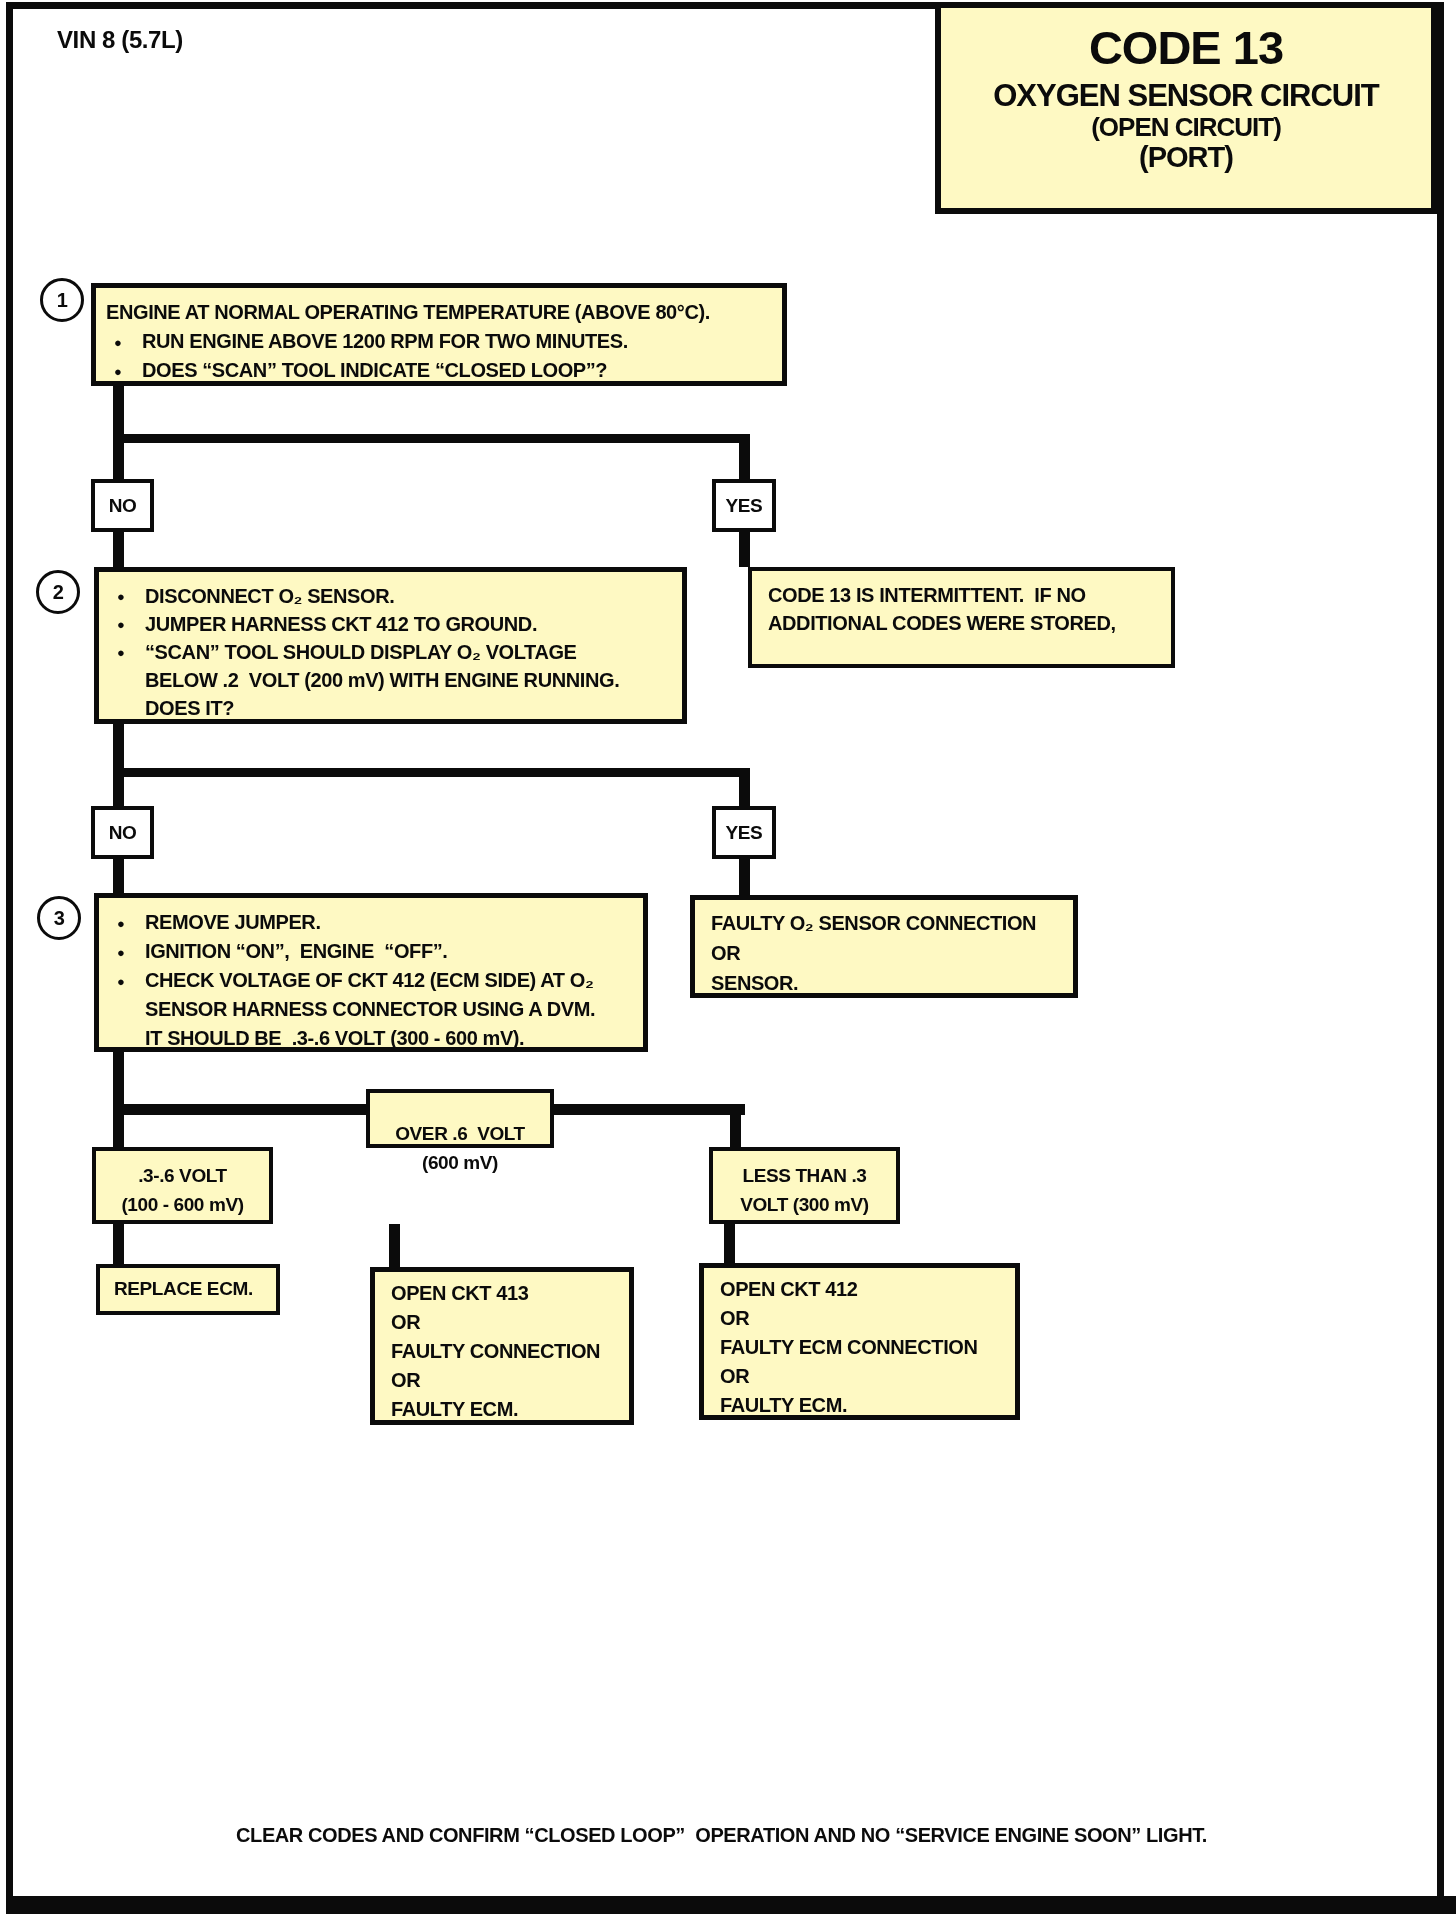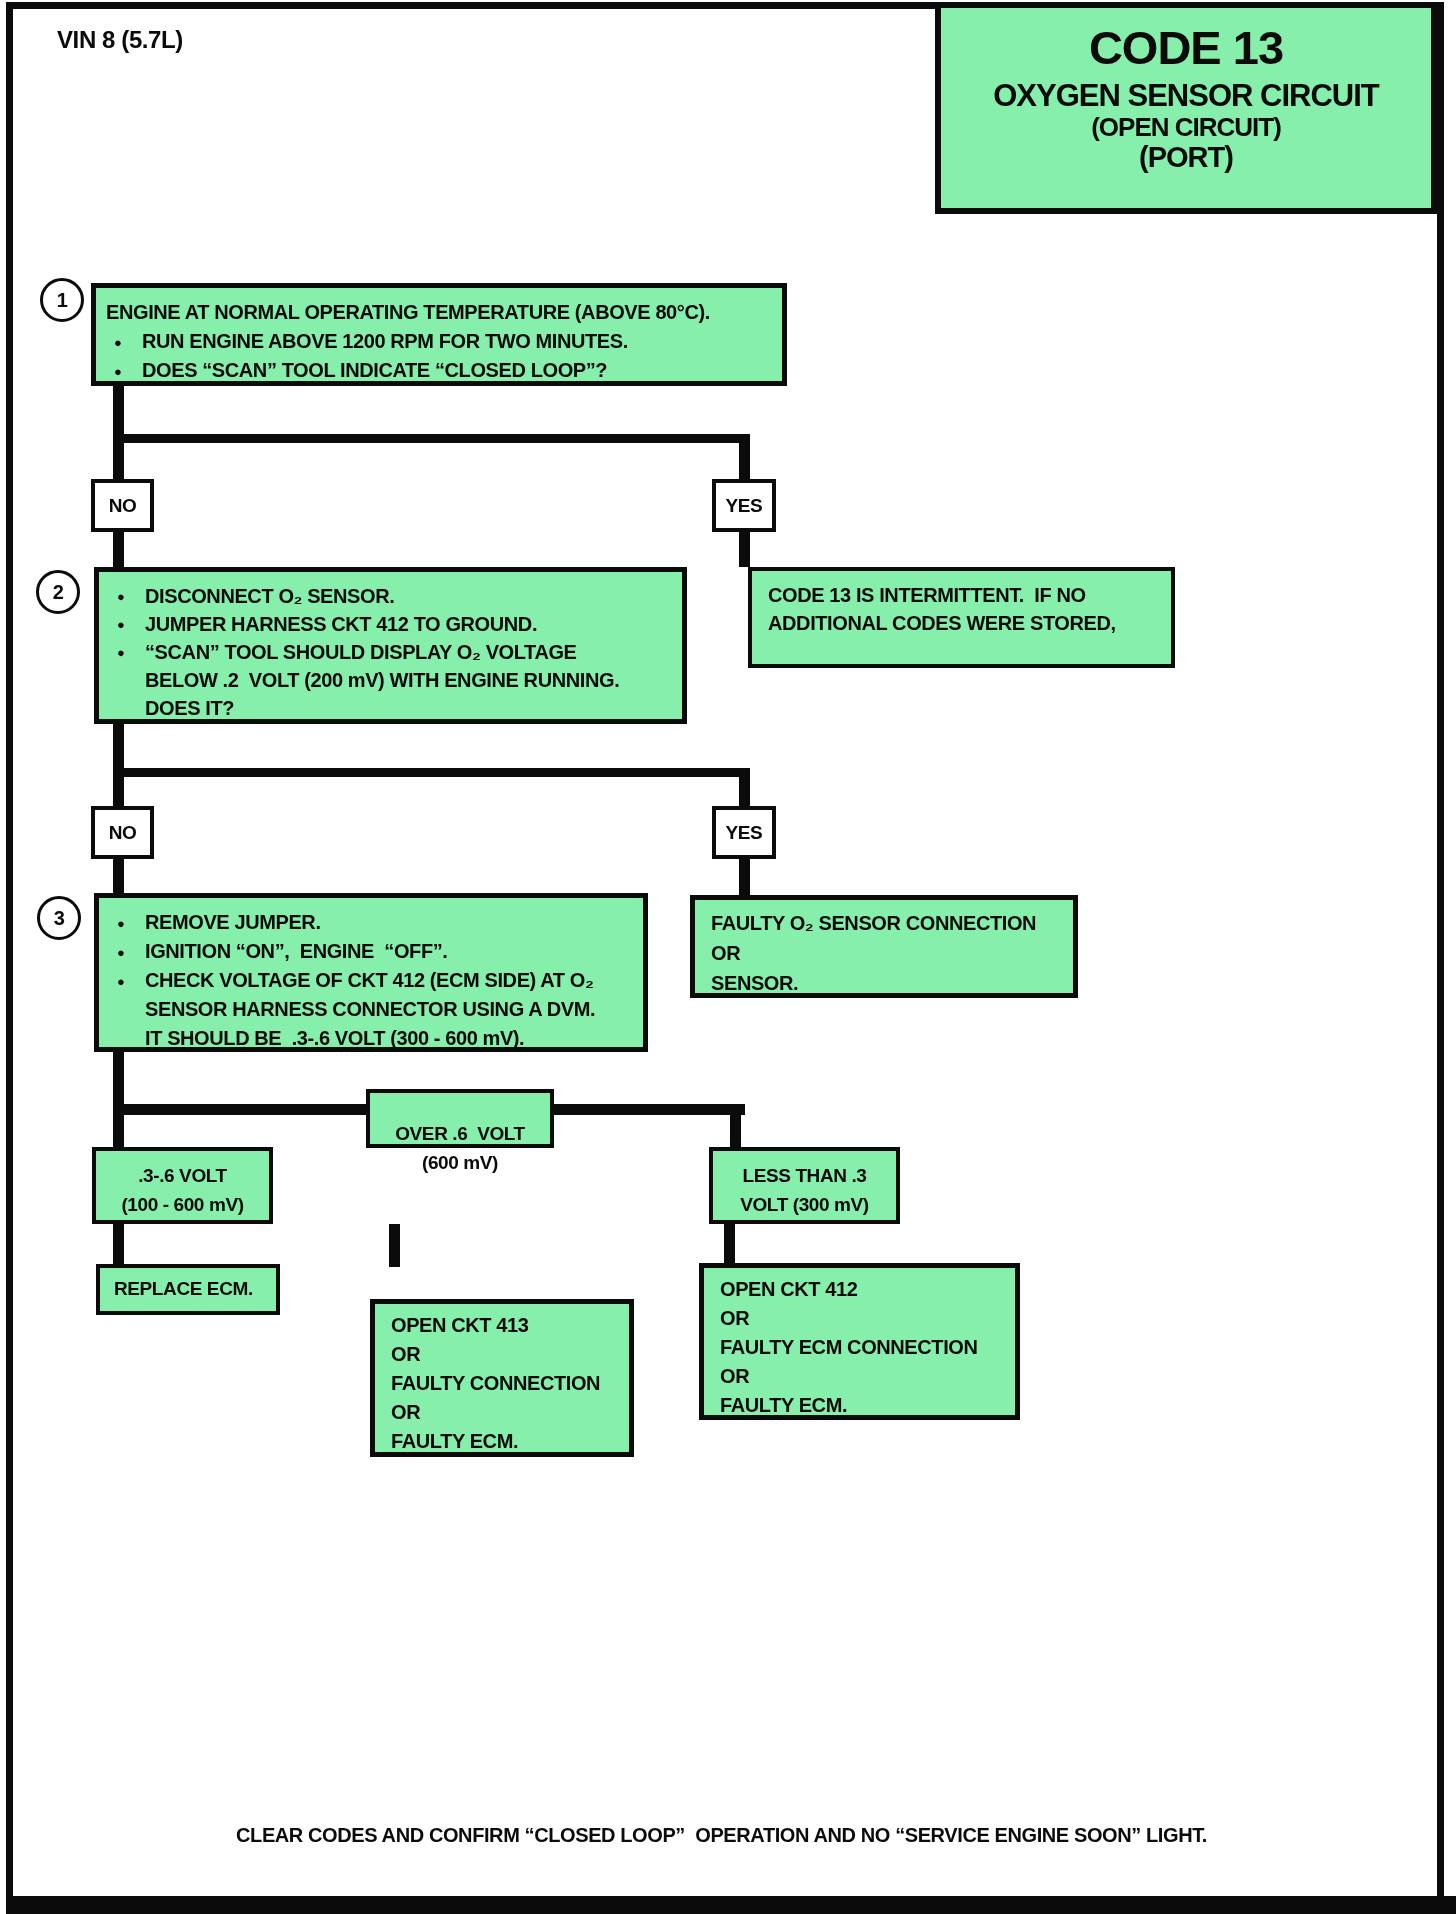--- a/index.html
+++ b/index.html
@@ -3,21 +3,21 @@
 <meta charset="utf-8">
 <style>
   html,body { margin:0; padding:0; background:#e8e8e8; }
   .page {
     position:relative; width:1456px; height:1914px; background:#ffffff;
     font-family:"Liberation Sans","DejaVu Sans",sans-serif;
     font-weight:bold; color:#0b0b0b; overflow:hidden;
     letter-spacing:-0.4px;
   }
   .line { position:absolute; background:#0b0b0b; }
-  .box  { position:absolute; background:#86efac; border:5px solid #0b0b0b; box-sizing:border-box; }
+  .box  { position:absolute; background:#fef9c3; border:5px solid #0b0b0b; box-sizing:border-box; }
   .box4 { border-width:4px; }
   .box6 { border-width:6px; }
   .txt  { white-space:pre-wrap; }
   .stepbox { font-size:20px; }
   .row  { position:relative; line-height:28px; }
   .row .btxt { display:block; padding-left:46px; }
   .row .ntxt { display:block; padding-left:10px; }
   .row .ctxt { display:block; padding-left:46px; }
   .bullet {
     position:absolute; left:18px; top:50%; transform:translateY(-50%);
@@ -189,21 +189,21 @@
   </div>
 
   <div class="line" style="left:113px; top:1224px; width:11px; height:40px;"></div>
   <div class="line" style="left:389px; top:1224px; width:11px; height:43px;"></div>
   <div class="line" style="left:724px; top:1224px; width:11px; height:39px;"></div>
 
   <div class="box box4" style="left:96px; top:1264px; width:184px; height:51px; padding:10px 0 0 14px; font-size:19px;">
     <span class="txt">REPLACE ECM.</span>
   </div>
 
-  <div class="box stepbox" style="left:370px; top:1267px; width:264px; height:158px; padding:7px 16px 0 16px;margin-top:32px;">
+  <div class="box stepbox" style="left:370px; top:1267px; width:264px; height:158px; padding:7px 16px 0 16px;">
     <div class="row" style="line-height:29px;"><span class="txt">OPEN CKT 413</span></div>
     <div class="row" style="line-height:29px;"><span class="txt">OR</span></div>
     <div class="row" style="line-height:29px;"><span class="txt">FAULTY CONNECTION</span></div>
     <div class="row" style="line-height:29px;"><span class="txt">OR</span></div>
     <div class="row" style="line-height:29px;"><span class="txt">FAULTY ECM.</span></div>
   </div>
 
   <div class="box stepbox" style="left:699px; top:1263px; width:321px; height:157px; padding:7px 0 8px 16px;">
     <div class="row" style="line-height:29px;"><span class="txt">OPEN CKT 412</span></div>
     <div class="row" style="line-height:29px;"><span class="txt">OR</span></div>

